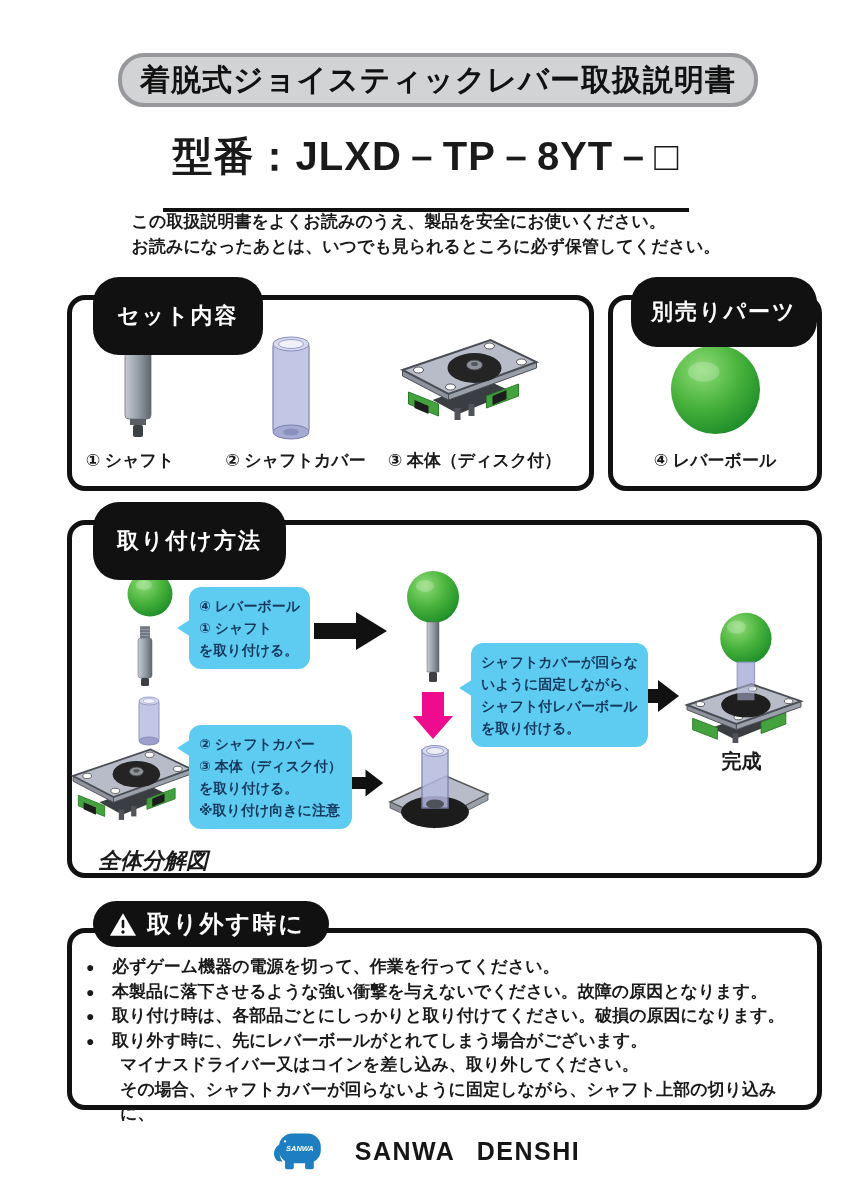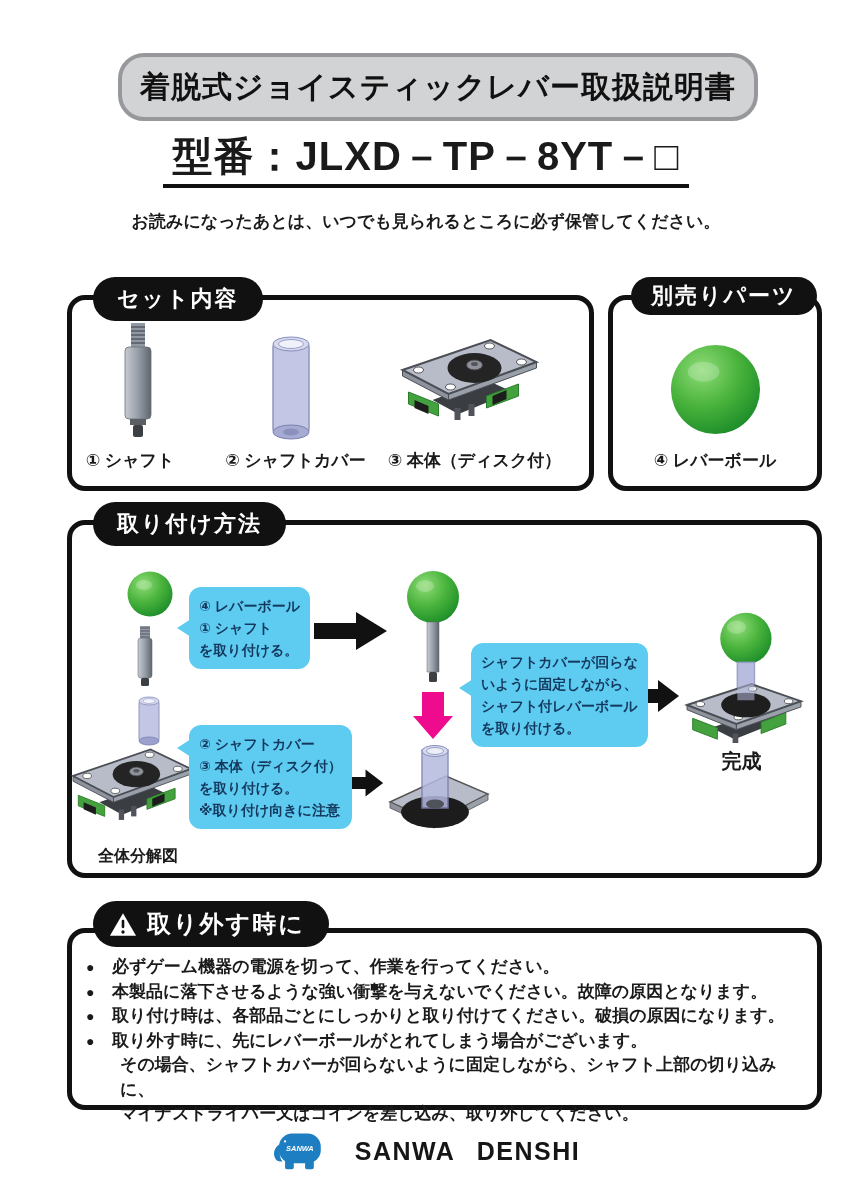--- a/index.html
+++ b/index.html
@@ -3,37 +3,37 @@
 <meta charset="utf-8">
 <style>
   html,body{margin:0;padding:0;background:#ffffff;}
   .page{
     position:relative;width:852px;height:1200px;background:#fff;
     font-family:"Liberation Sans","DejaVu Sans",sans-serif;color:#1a1a1a;
     overflow:hidden;
   }
   
   .title-box{
-    position:absolute;left:118px;top:53px;width:640px;height:68px;box-sizing:border-box;
+    position:absolute;left:118px;top:53px;width:640px;height:54px;box-sizing:border-box;
     background:var(--title-gray);border:4px solid #97989b;border-radius:26px;
     display:flex;align-items:center;justify-content:center;
     font-size:30px;font-weight:bold;letter-spacing:1px;color:#111;
   }
   .model-line{position:absolute;left:0;top:129px;width:852px;text-align:center;}
   .model-line span{
     display:inline-block;font-size:40px;font-weight:bold;letter-spacing:1px;
-    padding:0 10px 0 10px;border-bottom:4px solid #111;
+    padding:0 10px 24px 10px;border-bottom:4px solid #111;
   }
   .intro{position:absolute;left:0;top:209px;width:852px;display:flex;justify-content:center;}
   .intro .lines{font-size:17px;line-height:25px;font-weight:600;text-align:left;}
   
   .big-box{position:absolute;box-sizing:border-box;border:5px solid #111;border-radius:18px;background:#fff;}
   .pill{
     position:absolute;background:#111;color:#fff;border-radius:26px;
-    padding:7px 24px;font-size:22px;font-weight:bold;letter-spacing:2px;z-index:3;
+    padding:24px 24px;font-size:22px;font-weight:bold;letter-spacing:2px;z-index:3;
     display:flex;align-items:center;gap:10px;white-space:nowrap;
   }
   .caption{position:absolute;font-size:17px;font-weight:600;text-align:center;white-space:nowrap;}
   .fig{position:absolute;}
   
   .callout{
     position:absolute;background:var(--accent-blue);border-radius:12px;
     padding:8px 10px;font-size:14px;line-height:22px;font-weight:600;
     color:#14385e;z-index:2;white-space:nowrap;
   }
@@ -76,20 +76,21 @@
   </svg>
 
   <div class="title-box">着脱式ジョイスティックレバー取扱説明書</div>
 
   <div class="model-line">
     <span>型番：JLXD－TP－8YT－□</span>
   </div>
 
   <div class="intro">
     <div class="lines">
+      <div>この取扱説明書をよくお読みのうえ、製品を安全にお使いください。</div>
       <div>お読みになったあとは、いつでも見られるところに必ず保管してください。</div>
     </div>
   </div>
 
   <div class="big-box" style="left:67px;top:295px;width:527px;height:196px;"></div>
   <div class="pill" style="left:93px;top:277px;">
     <span>セット内容</span>
   </div>
 
   <svg class="fig" style="left:108px;top:320px;" width="60" height="122" viewBox="0 0 60 122">
@@ -125,21 +126,21 @@
     <ellipse cx="95" cy="16" rx="5" ry="3" fill="#fff" stroke="#555"></ellipse>
     <ellipse cx="127" cy="32" rx="5" ry="3" fill="#fff" stroke="#555"></ellipse>
     <ellipse cx="56" cy="57" rx="5" ry="3" fill="#fff" stroke="#555"></ellipse>
     <ellipse cx="80" cy="38" rx="27" ry="15" fill="#242424"></ellipse>
     <ellipse cx="80" cy="35" rx="8" ry="5" fill="#8d929c" stroke="#444"></ellipse>
     <ellipse cx="80" cy="34" rx="3.5" ry="2" fill="#555"></ellipse>
   </svg>
   <div class="caption" style="left:372px;top:449px;width:205px;">③ 本体（ディスク付）</div>
 
   <div class="big-box" style="left:608px;top:295px;width:214px;height:196px;"></div>
-  <div class="pill" style="left:631px;top:277px;padding:4px 20px;">
+  <div class="pill" style="left:631px;top:277px;padding:20px 20px;">
     <span>別売りパーツ</span>
   </div>
   <svg class="fig" style="left:668px;top:342px;" width="95" height="95" viewBox="0 0 96 96">
     <circle cx="48" cy="48" r="45" fill="url(#gball)"></circle>
     <ellipse cx="36" cy="30" rx="16" ry="10" fill="rgba(255,255,255,0.22)"></ellipse>
   </svg>
   <div class="caption" style="left:612px;top:449px;width:206px;">④ レバーボール</div>
 
   <div class="big-box" style="left:67px;top:520px;width:755px;height:358px;"></div>
   <div class="pill" style="left:93px;top:502px;align-items:center;">
@@ -174,21 +175,21 @@
     <polygon points="54,64 54,70 142,38 142,32" fill="#9aa0aa" stroke="#4a4e55"></polygon>
     <polygon points="8,40 96,10 142,32 54,64" fill="#b7bcc8" stroke="#4a4e55" stroke-width="2"></polygon>
     <ellipse cx="24" cy="40" rx="5" ry="3" fill="#fff" stroke="#555"></ellipse>
     <ellipse cx="95" cy="16" rx="5" ry="3" fill="#fff" stroke="#555"></ellipse>
     <ellipse cx="127" cy="32" rx="5" ry="3" fill="#fff" stroke="#555"></ellipse>
     <ellipse cx="56" cy="57" rx="5" ry="3" fill="#fff" stroke="#555"></ellipse>
     <ellipse cx="80" cy="38" rx="27" ry="15" fill="#242424"></ellipse>
     <ellipse cx="80" cy="35" rx="8" ry="5" fill="#8d929c" stroke="#444"></ellipse>
     <ellipse cx="80" cy="34" rx="3.5" ry="2" fill="#555"></ellipse>
   </svg>
-  <div class="plain-label" style="left:98px;top:846px;font-size:16px;">全体分解図</div>
+  <div class="plain-label" style="left:98px;top:846px;font-size:22px;font-style:italic;">全体分解図</div>
 
   <div class="callout co1" style="left:189px;top:587px;">
     <div>④ レバーボール</div>
     <div>① シャフト</div>
     <div>を取り付ける。</div>
   </div>
 
   <div class="callout co2" style="left:189px;top:725px;">
     <div>② シャフトカバー</div>
     <div>③ 本体（ディスク付）</div>
@@ -273,22 +274,22 @@
       <span>本製品に落下させるような強い衝撃を与えないでください。故障の原因となります。</span>
     </div>
     <div class="bullet-row">
       <span class="bullet-mark">●</span>
       <span>取り付け時は、各部品ごとにしっかりと取り付けてください。破損の原因になります。</span>
     </div>
     <div class="bullet-row">
       <span class="bullet-mark">●</span>
       <span>取り外す時に、先にレバーボールがとれてしまう場合がございます。</span>
     </div>
+    <div class="cont">マイナスドライバー又はコインを差し込み、取り外してください。</div>
     <div class="cont">その場合、シャフトカバーが回らないように固定しながら、シャフト上部の切り込みに、</div>
-    <div class="cont">マイナスドライバー又はコインを差し込み、取り外してください。</div>
   </div>
 
   <div class="footer">
     <svg width="54" height="46" viewBox="0 0 62 52">
       <path d="M10 18 C4 20 1 27 3 33 C4 36 6 38 9 38 L12 38 C8 33 8 24 11 19 Z" style="fill:var(--logo-blue)"></path>
       <rect x="8" y="6" width="48" height="34" rx="15" style="fill:var(--logo-blue)"></rect>
       <rect x="15" y="34" width="10" height="13" rx="2" style="fill:var(--logo-blue)"></rect>
       <rect x="38" y="34" width="10" height="13" rx="2" style="fill:var(--logo-blue)"></rect>
       <circle cx="15" cy="15" r="1.3" fill="#fff"></circle>
       <text x="32" y="26" text-anchor="middle" font-size="8.5" font-style="italic" font-weight="bold" fill="#ffffff" font-family="Liberation Sans, DejaVu Sans, sans-serif">SANWA</text>

